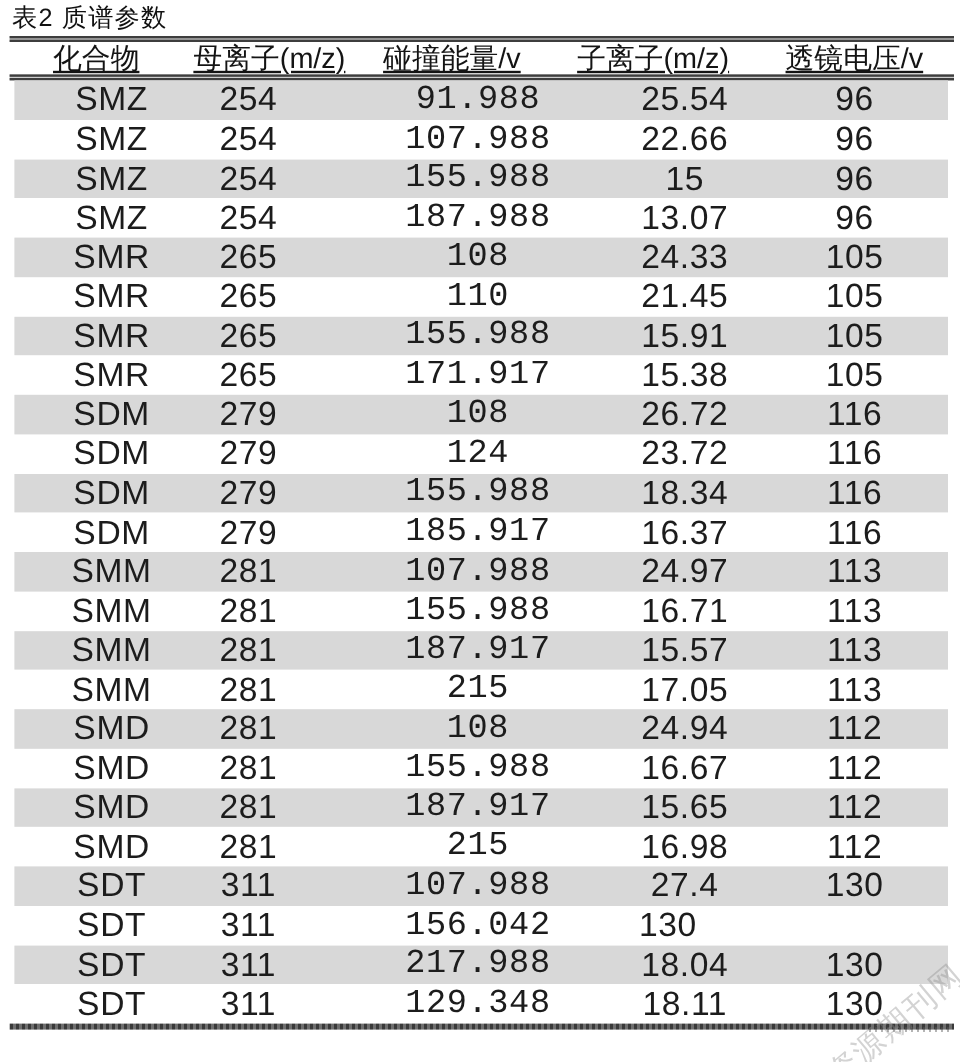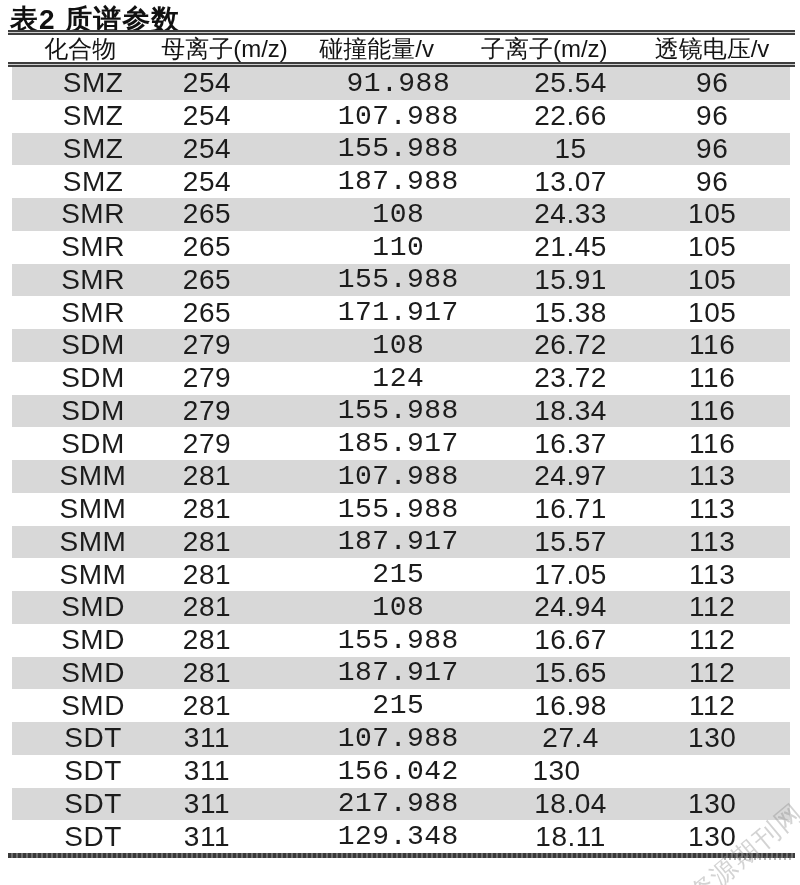--- a/index.html
+++ b/index.html
@@ -10,22 +10,22 @@
     height: 885px;
     background: #ffffff;
     overflow: hidden;
     font-family: "Liberation Sans", "DejaVu Sans", sans-serif;
     color: #1c1c1c;
   }
   .caption {
     position: absolute;
     left: 10px;
     top: 1px;
-    font-size: 28px;
-    font-weight: 700;
+    font-size: 21px;
+    font-weight: 400;
     letter-spacing: 1px;
     color: #111111;
     white-space: nowrap;
   }
   .rule {
     position: absolute;
     left: 8px;
     width: 787px;
     height: 5px;
     box-sizing: border-box;
@@ -44,20 +44,21 @@
   .thead {
     position: absolute;
     top: 35px;
     left: 10px;
     width: 780px;
     height: 27px;
     display: flex;
     align-items: center;
     font-size: 24px;
     color: #141414;
+    text-decoration: underline;
   }
   .tbody {
     position: absolute;
     top: 67px;
     left: 12px;
     width: 778px;
   }
   .trow {
     display: flex;
     align-items: center;

